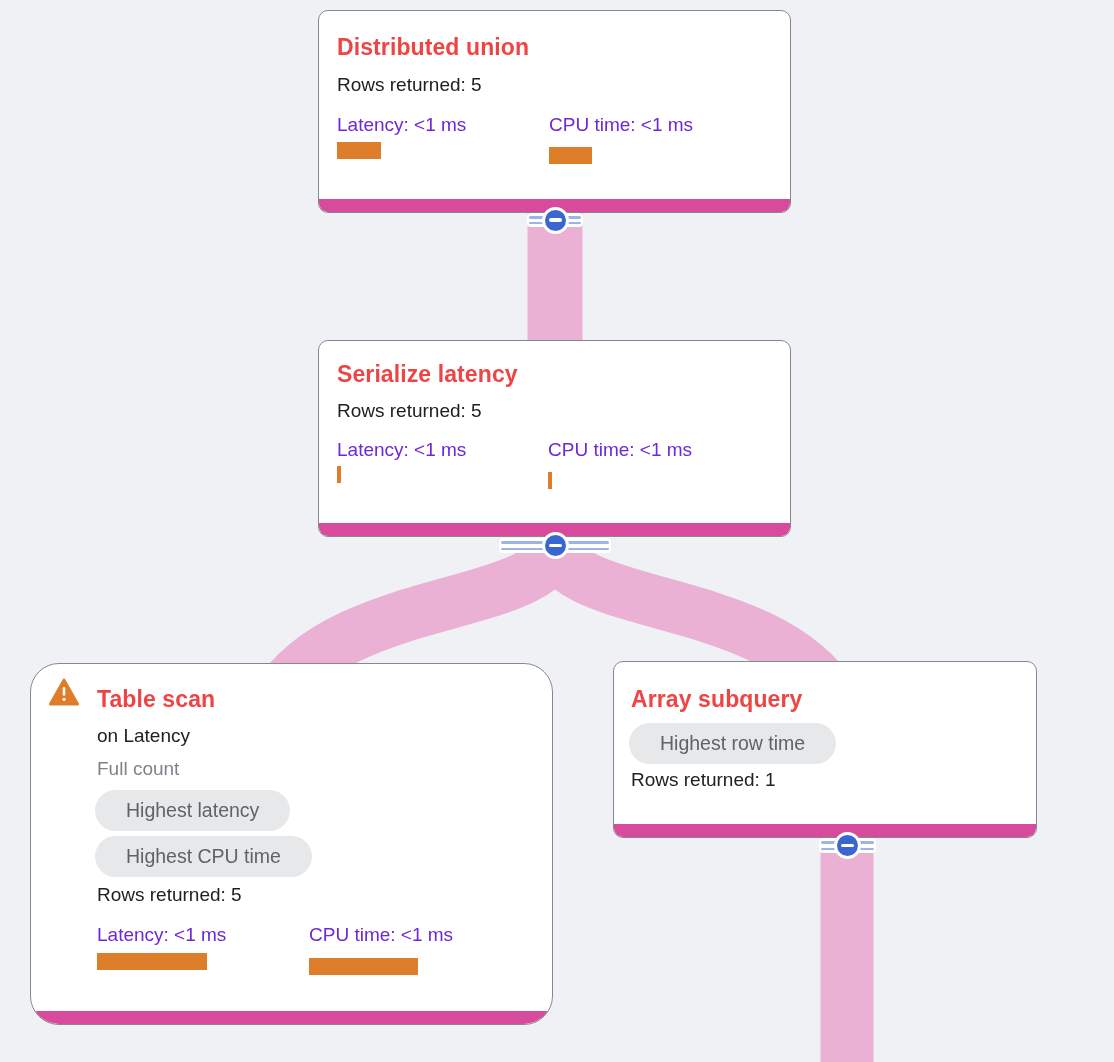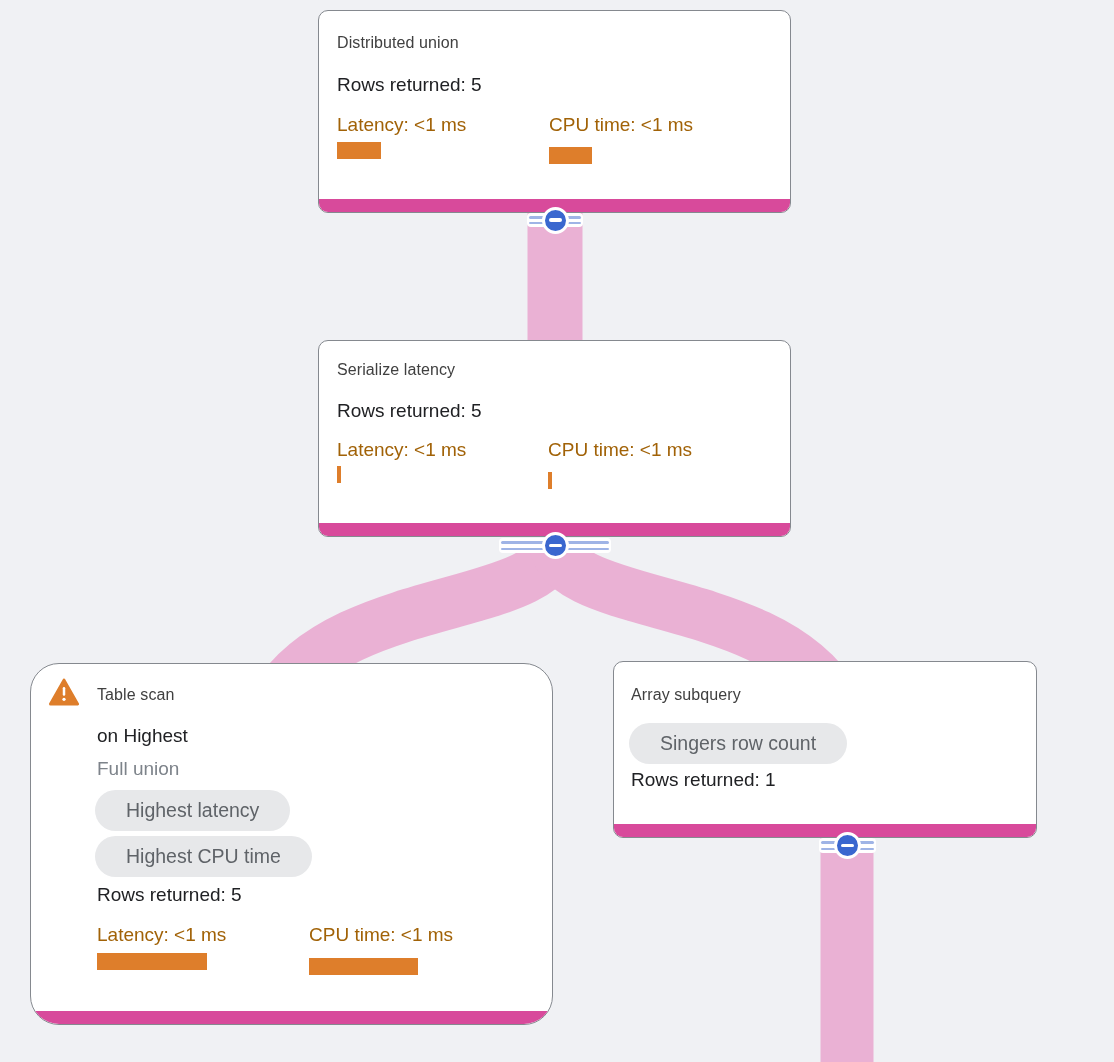--- a/index.html
+++ b/index.html
@@ -23,31 +23,31 @@
     box-sizing:border-box;
     overflow:hidden;
     z-index:1;
   }
   .accent-bar{
     position:absolute;left:0;right:0;bottom:0;height:13px;
     background:#d84a9b;
   }
   .node-title{
     position:absolute;
-    font-size:16px;font-weight:400;color:#404040;letter-spacing:.1px;
+    font-size:23px;font-weight:700;color:#ef4444;letter-spacing:.1px;
     white-space:nowrap;
   }
   .node-text{
     position:absolute;
     font-size:19px;color:#202124;white-space:nowrap;
   }
   .node-text.secondary{color:#7d838a;}
   .metric-label{
     position:absolute;
-    font-size:19px;color:#a16207;white-space:nowrap;
+    font-size:19px;color:#6d28d9;white-space:nowrap;
   }
   .metric-bar{
     position:absolute;height:17px;background:#de7e2b;
   }
   .badge{
     position:absolute;
     height:41px;border-radius:21px;
     background:#e7e8ea;color:#5f6368;
     font-size:19.5px;
     display:inline-flex;align-items:center;
@@ -110,35 +110,35 @@
     <div class="accent-bar"></div>
   </div>
 
   <div class="node" style="left:30px;top:663px;width:523px;height:362px;border-radius:29px;">
     <svg class="warning" style="left:18px;top:14px;" viewBox="0 0 24 22">
       <path d="M12 1.5 L22.8 20.5 H1.2 Z" fill="#de7e2b" stroke="#de7e2b" stroke-width="2.4" stroke-linejoin="round"></path>
       <rect x="11" y="7" width="2" height="7" rx="1" fill="#ffffff"></rect>
       <circle cx="12" cy="16.8" r="1.3" fill="#ffffff"></circle>
     </svg>
     <div class="node-title" style="left:66px;top:22px;">Table scan</div>
-    <div class="node-text" style="left:66px;top:61px;">on Highest</div>
-    <div class="node-text secondary" style="left:66px;top:94px;">Full union</div>
+    <div class="node-text" style="left:66px;top:61px;">on Latency</div>
+    <div class="node-text secondary" style="left:66px;top:94px;">Full count</div>
     <div class="badge" style="left:64px;top:172px;">Highest CPU time</div>
     <div class="badge" style="left:64px;top:126px;">Highest latency</div>
     <div class="node-text" style="left:66px;top:220px;">Rows returned: 5</div>
     <div class="metric-label" style="left:66px;top:260px;">Latency: &lt;1 ms</div>
     <div class="metric-label" style="left:278px;top:260px;">CPU time: &lt;1 ms</div>
     <div class="metric-bar" style="left: 66px; top: 289px; width: 110px;"></div>
     <div class="metric-bar" style="left: 278px; top: 294px; width: 109px;"></div>
     <div class="accent-bar"></div>
   </div>
 
   <div class="node" style="left:613px;top:661px;width:424px;height:177px;">
     <div class="node-title" style="left:17px;top:24px;">Array subquery</div>
-    <div class="badge" style="left:15px;top:61px;">Singers row count</div>
+    <div class="badge" style="left:15px;top:61px;">Highest row time</div>
     <div class="node-text" style="left:17px;top:107px;">Rows returned: 1</div>
     <div class="accent-bar"></div>
   </div>
 
   <div class="collapse-band" style="left:527px;top:213px;width:56px;height:14px;">
     <div class="stripe top"></div>
     <div class="stripe bottom"></div>
   </div>
   <div class="collapse-circle" style="left:541.5px;top:206.5px;">
     <div class="minus"></div>

